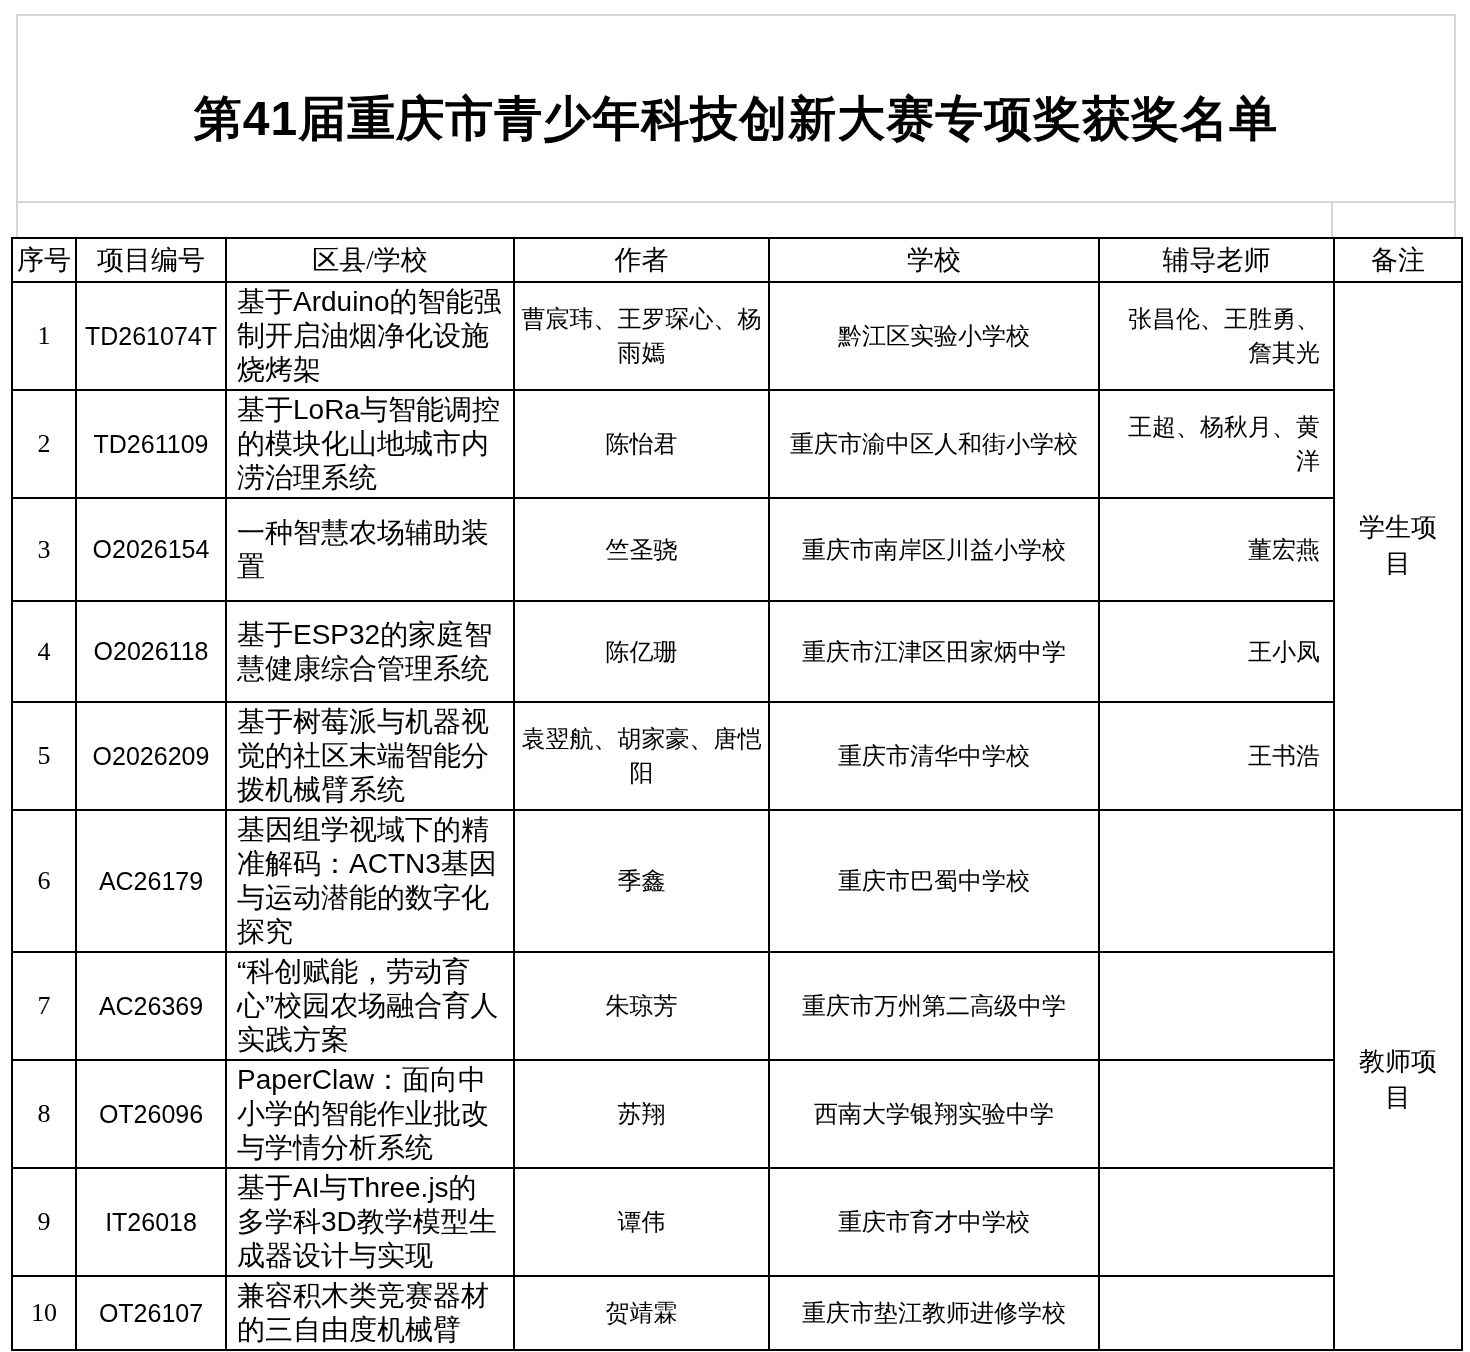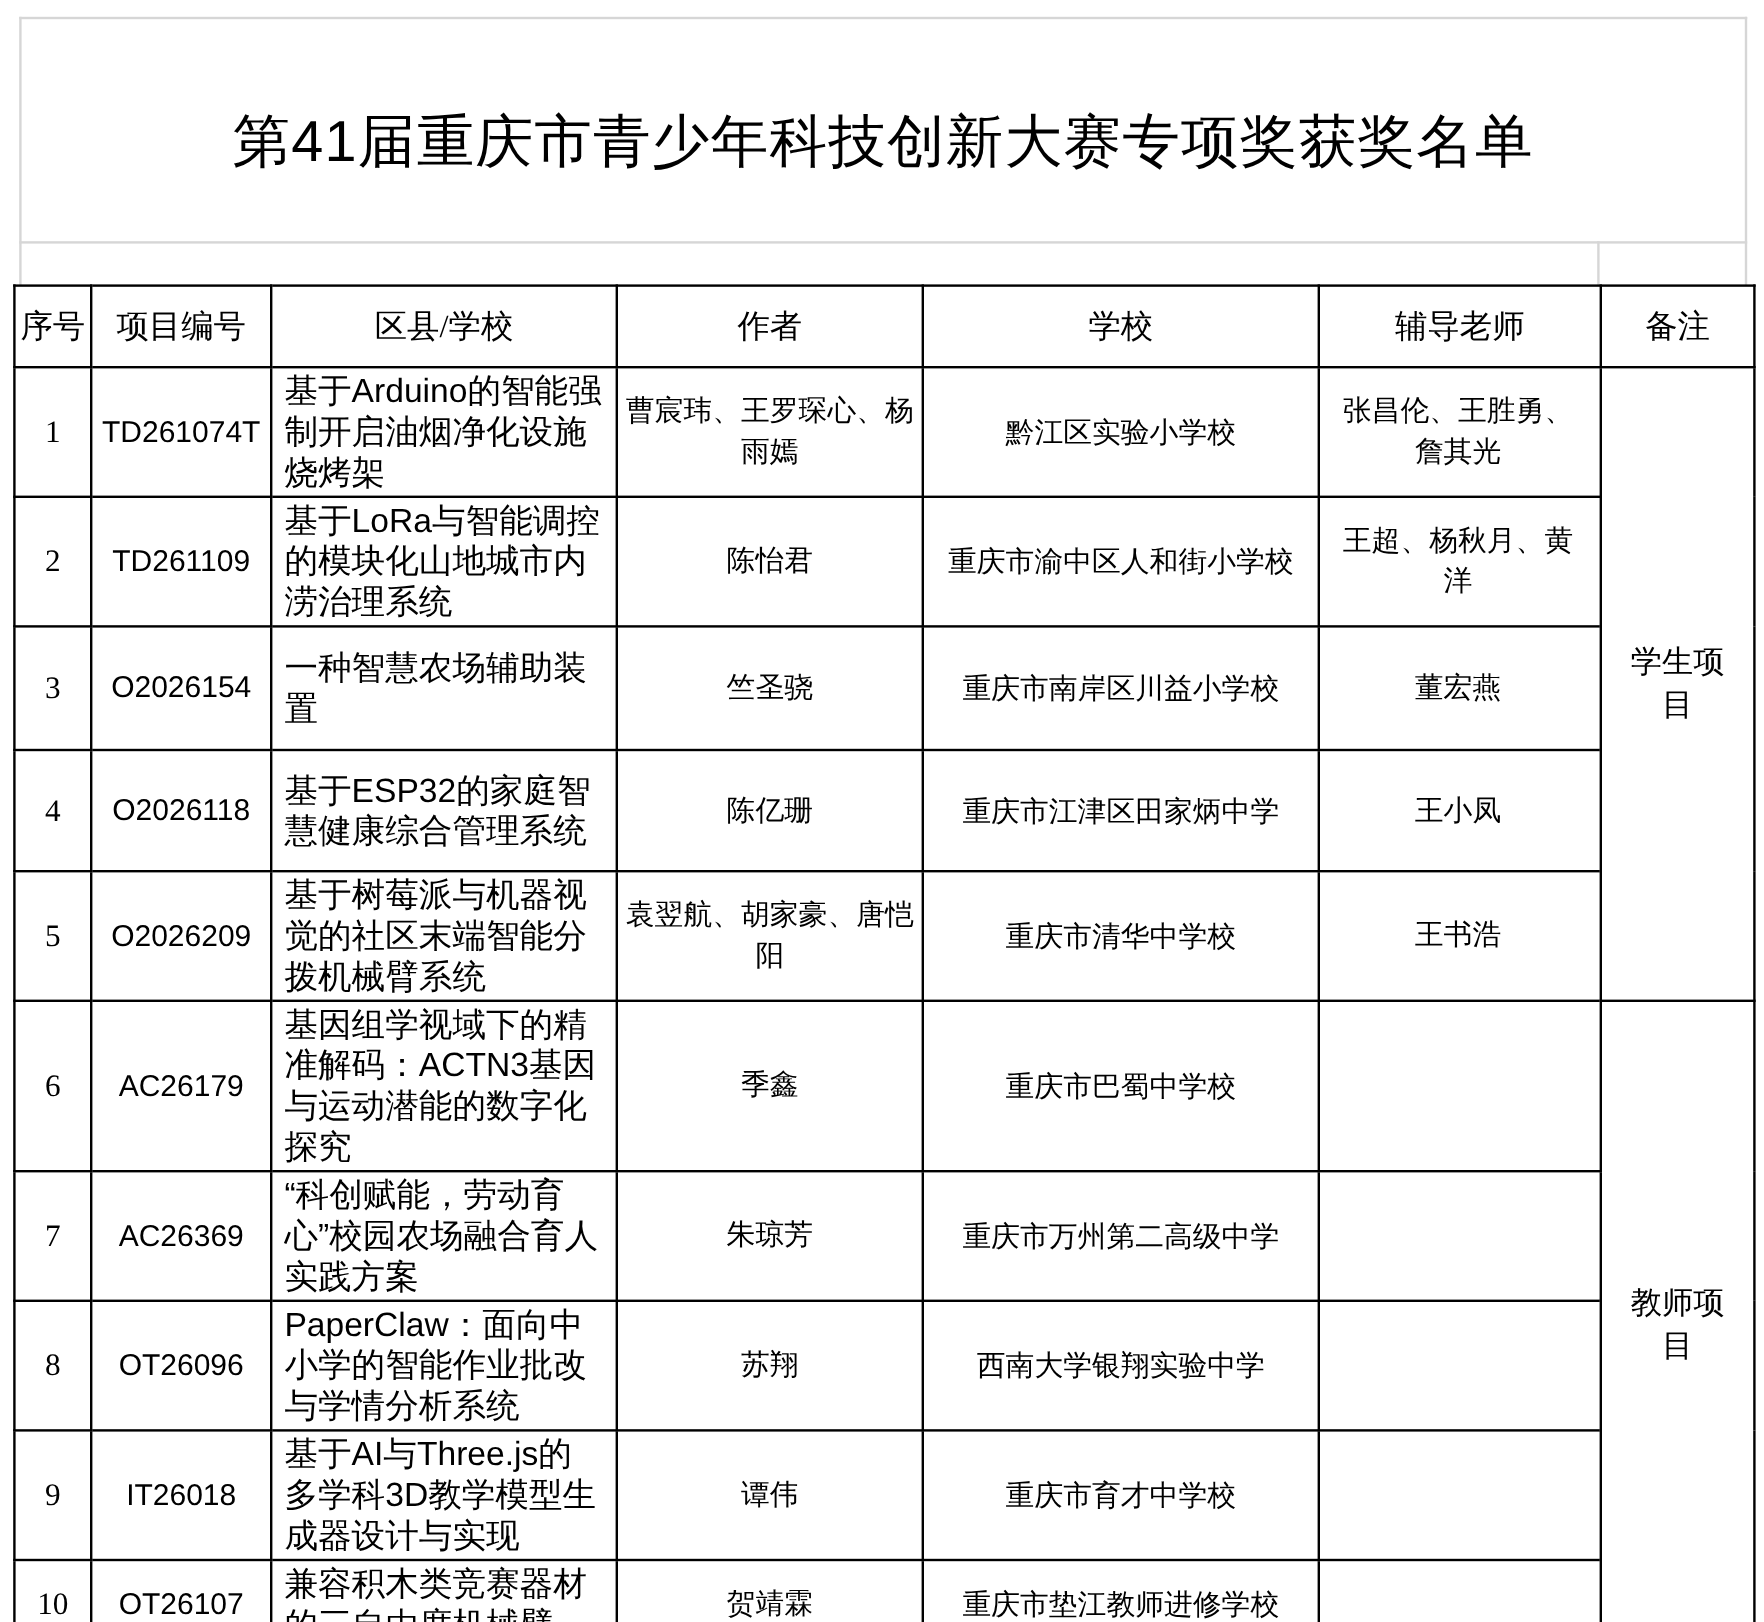--- a/index.html
+++ b/index.html
@@ -21,21 +21,21 @@
   .gl-remark { left: 1331px; top: 201px; width: 2px;    height: 37px; }
 
   .title-block {
     position: absolute;
     left: 18px; top: 16px;
     width: 1436px; height: 204px;
     display: flex; flex-direction: column;
     justify-content: center; align-items: center;
     text-align: center;
     font-family: "Liberation Sans", sans-serif;
-    font-weight: normal;
+    font-weight: bold;
     font-size: 48px;
     line-height: 65px;
     letter-spacing: 1px;
     border-radius: 15px;
   }
 
   table.award-table {
     position: absolute;
     left: 11px; top: 237px;
     width: 1450px;
@@ -47,28 +47,28 @@
     border: 2px solid #000000;
     vertical-align: middle;
     padding: 2px 6px;
     overflow: hidden;
   }
   .award-table th {
     font-size: 27px;
     font-weight: normal;
     text-align: center;
     height: 42px;
-    padding: 12px 2px;
+    padding: 0 2px;
   }
   td.cell-no     { text-align: center; font-size: 26px; padding: 0; }
   td.cell-code   { text-align: center; font-family: "Liberation Sans", sans-serif; font-size: 25px; padding: 0 2px; margin-left: 28px; }
   td.cell-project{ text-align: left; font-family: "Liberation Sans", sans-serif; font-size: 28px; line-height: 34px; padding: 2px 10px; }
   td.cell-authors{ text-align: center; line-height: 34px; padding: 2px 4px; }
   td.cell-school { text-align: center; padding: 2px 8px; }
-  td.cell-teachers{ text-align: center; line-height: 34px; padding: 2px 13px 2px 10px; }
+  td.cell-teachers{ text-align: right; line-height: 34px; padding: 2px 13px 2px 10px; }
   td.cell-remark { text-align: center; font-size: 26px; line-height: 36px; padding: 2px 22px; }
 
   tr.rh105 { height: 103px; }
   tr.rh103 { height: 101px; }
   tr.rh108 { height: 106px; }
   tr.rh107 { height: 105px; }
   tr.rh97  { height: 73px;  }
 </style>
 </head>
 <body>

